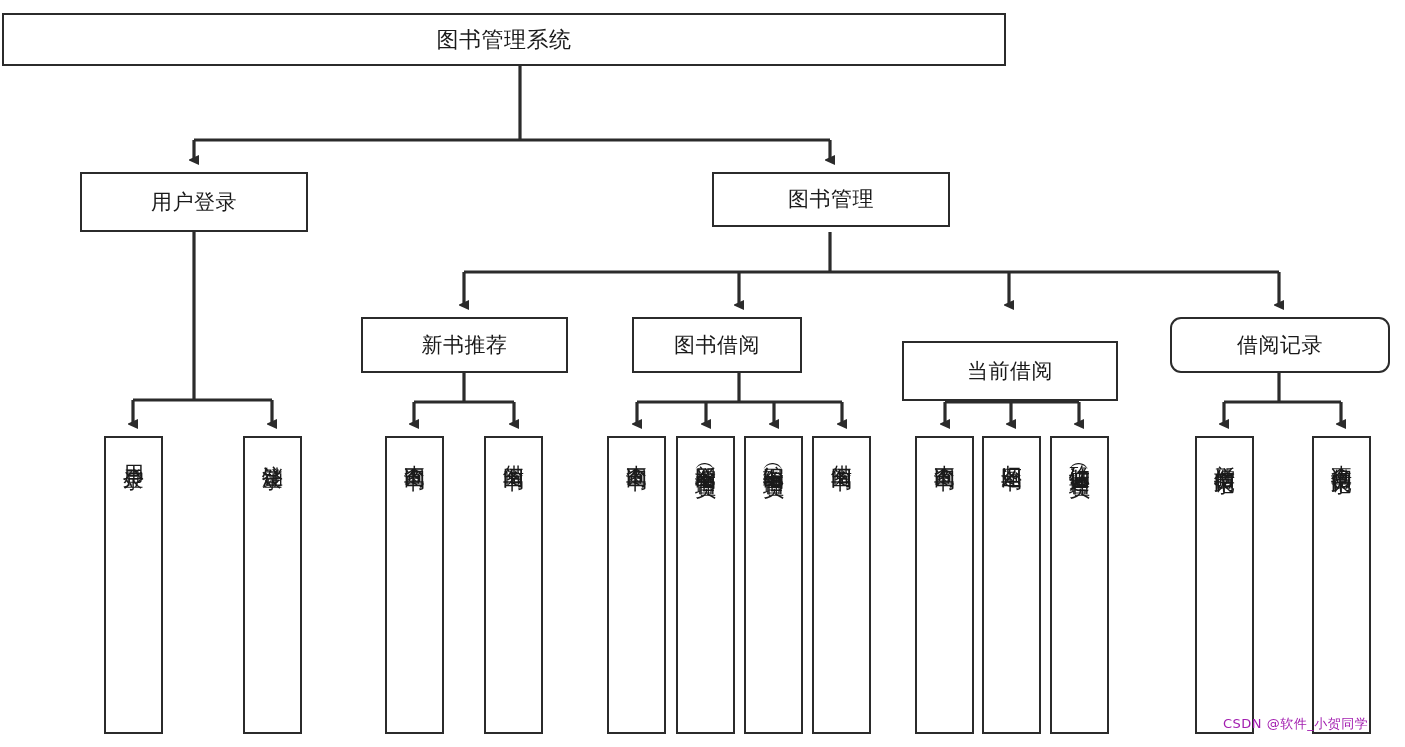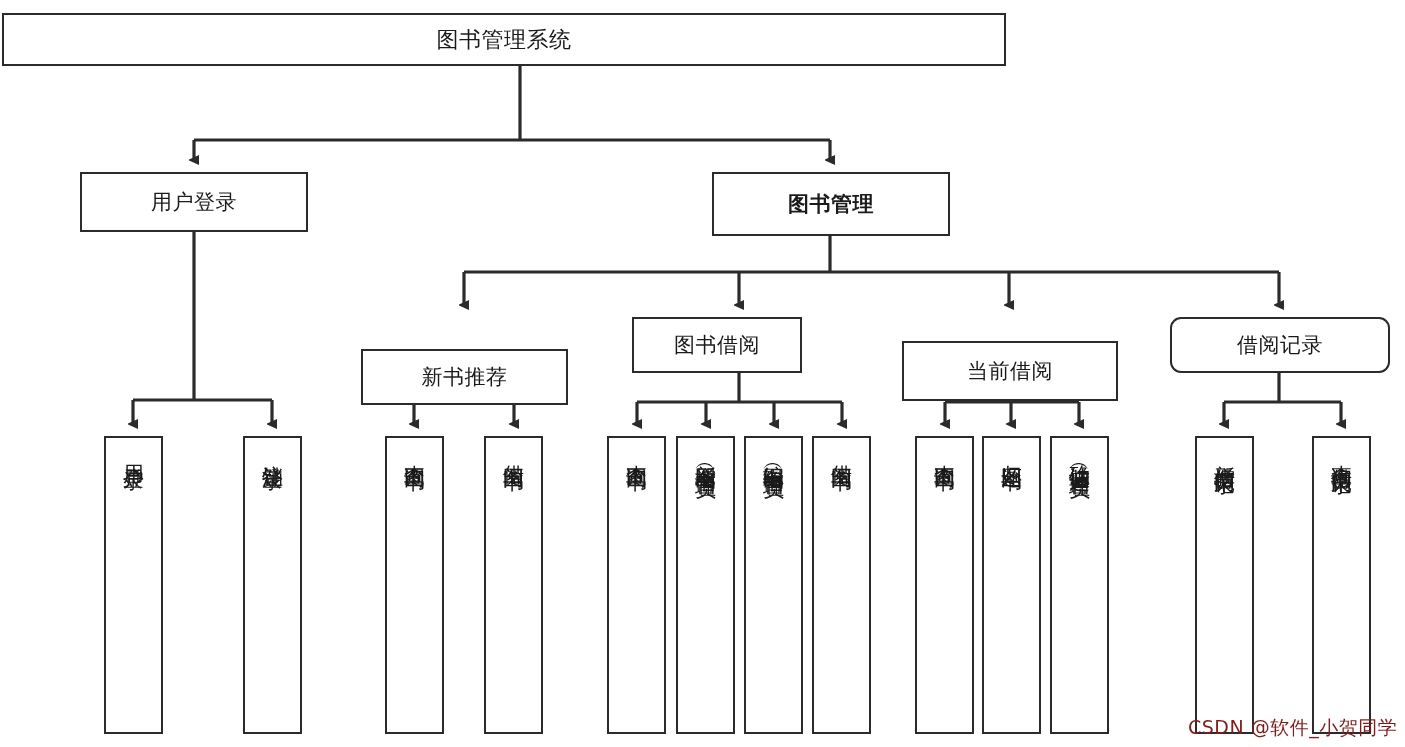--- a/index.html
+++ b/index.html
@@ -57,25 +57,26 @@
   .node.vert .label {
     writing-mode: vertical-rl;
     text-orientation: upright;
     font-size: 21px;
     line-height: 1.05;
     letter-spacing: 2px;
     white-space: nowrap;
   }
   .watermark {
     position: absolute;
-    color: #7f1d1d;
-    font-size: 19px;
+    color: #a21caf;
+    font-size: 13px;
     letter-spacing: 0.5px;
     white-space: nowrap;
     user-select: none;
+    margin-left: 35px;
   }
 </style>
 </head>
 <body>
 
 <div id="canvas">
 
   <svg class="wires" viewBox="0 0 1405 747" xmlns="http://www.w3.org/2000/svg">
     <defs>
       <marker id="arrow" markerWidth="10" markerHeight="10" refX="5" refY="5" orient="auto" markerUnits="userSpaceOnUse">
@@ -126,25 +127,25 @@
     </g>
   </svg>
 
   <div class="node horiz root" style="left:2px; top:13px; width:1004px; height:53px;">
     <span class="label">图书管理系统</span>
   </div>
 
   <div class="node horiz" style="left:80px; top:172px; width:228px; height:60px;">
     <span class="label">用户登录</span>
   </div>
-  <div class="node horiz" style="left:712px; top:172px; width:238px; height:64px;font-weight:bold;">
+  <div class="node horiz" style="left:712px; top:172px; width:238px; height:55px;">
     <span class="label">图书管理</span>
   </div>
 
-  <div class="node horiz" style="left:361px; top:317px; width:207px; height:56px;margin-top:32px;">
+  <div class="node horiz" style="left:361px; top:317px; width:207px; height:56px;">
     <span class="label">新书推荐</span>
   </div>
   <div class="node horiz" style="left:632px; top:317px; width:170px; height:56px;">
     <span class="label">图书借阅</span>
   </div>
   <div class="node horiz" style="left:902px; top:317px; width:216px; height:60px;margin-top:24px;">
     <span class="label">当前借阅</span>
   </div>
   <div class="node horiz" style="left:1170px; top:317px; width:220px; height:56px;border-radius:11px;">
     <span class="label">借阅记录</span>

